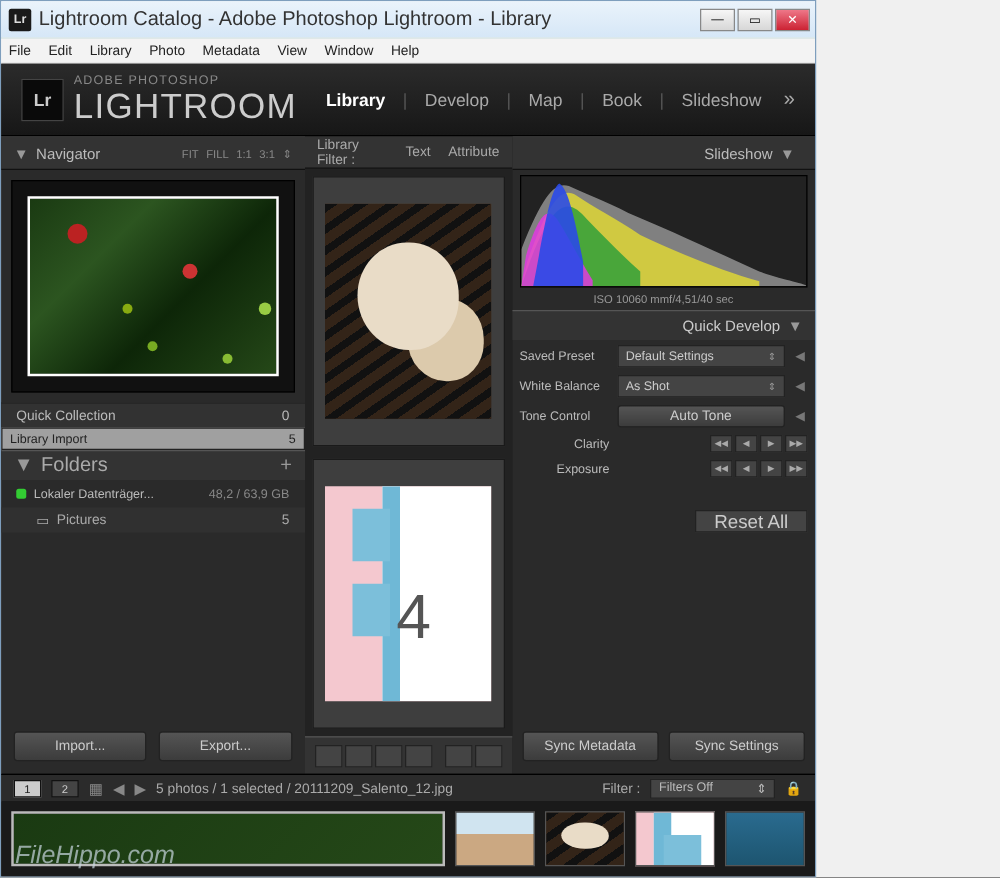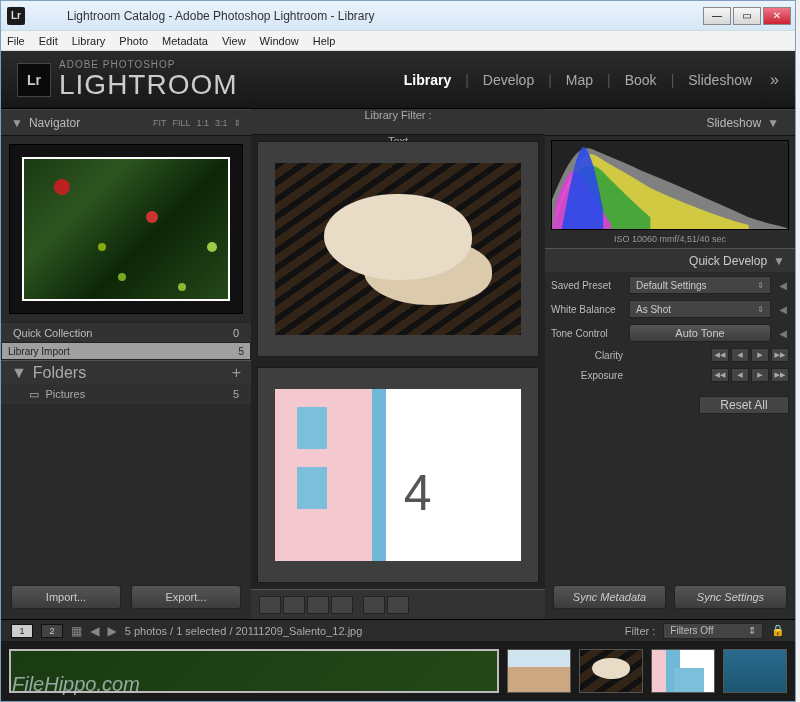--- a/index.html
+++ b/index.html
@@ -1,20 +1,20 @@
 <!DOCTYPE html>
 <html><head>
 <meta charset="utf-8">
 <style>
 * { box-sizing: border-box; margin: 0; padding: 0; font-family: "Segoe UI", Tahoma, sans-serif; }
 body { width: 800px; height: 702px; background: #f0f0f0; overflow: hidden; }
-.window { width: 796px; height: 702px; border: 1px solid #7e9ebd; background: #fff; display: flex; flex-direction: column; }
+.window { width: 653px; height: 702px; border: 1px solid #7e9ebd; background: #fff; display: flex; flex-direction: column; }
 .titlebar { height: 30px; background: linear-gradient(#eaf3fb,#d6e7f7); display: flex; align-items: center; border-bottom: 1px solid #cdd; }
 .app-icon { width: 18px; height: 18px; background:#1a1a1a; color:#ddd; font-size:10px; font-weight:bold; display:flex; align-items:center; justify-content:center; margin: 0 6px; border-radius:2px; }
-.titletext { font-size: 12px; color: #333; flex:1;margin-left:36px; }
+.titletext { font-size: 16px; color: #333; flex:1; }
 .winbtns { display:flex; margin-right:4px; }
 .winbtn { width: 28px; height: 18px; border:1px solid #888; background: linear-gradient(#f6f6f6,#d7d7d7); margin-left:2px; display:flex; align-items:center; justify-content:center; font-size:10px; }
 .winbtn.close { background: linear-gradient(#e78,#c23); color:#fff; }
 .menubar { height: 20px; background:#f3f3f3; display:flex; align-items:center; padding: 0 6px; font-size:11px; color:#222; gap:14px; border-bottom:1px solid #ddd; }
 .app { flex:1; background:#1a1a1a; display:flex; flex-direction:column; color:#aaa; }
 .header { height: 58px; background: linear-gradient(#2b2b2b,#171717); display:flex; align-items:center; padding:0 16px; border-bottom:1px solid #000; }
 .logo-box { width:34px; height:34px; background:#0a0a0a; border:1px solid #444; display:flex; align-items:center; justify-content:center; color:#ccc; font-size:14px; font-weight:600; margin-right:8px; }
 .brand { line-height:1.1; }
 .brand .sup { font-size:10px; color:#888; letter-spacing:1px; }
 .brand .main { font-size:28px; color:#ccc; letter-spacing:1px; font-weight:300; }
@@ -39,21 +39,21 @@
 .row.sel { background:#a0a0a0; color:#222; }
 .folders-head { display:flex; align-items:center; height:24px; padding:0 10px; background:#333; border-top:1px solid #555; }
 .folders-head .tri{ margin-right:6px; color:#999; }
 .folders-head .plus{ margin-left:auto; color:#999; }
 .drive { display:flex; align-items:center; height:22px; padding:0 12px; font-size:10px; color:#bbb; gap:6px; }
 .drive .light { width:8px; height:8px; background:#3c3; border-radius:2px; }
 .drive .cap { margin-left:auto; color:#888; }
 .subfolder { display:flex; height:20px; align-items:center; padding:0 12px 0 28px; font-size:11px; justify-content:space-between; background:#303030; }
 .btnrow { margin-top:auto; display:flex; gap:10px; padding:10px; }
 .btn { flex:1; height:24px; background: linear-gradient(#555,#3c3c3c); border:1px solid #222; color:#ccc; font-size:11px; display:flex; align-items:center; justify-content:center; border-radius:3px; }
-.filterbar { height:26px; background:#333; display:flex; align-items:center; padding:0 10px; font-size:11px; color:#aaa; gap:14px; border-bottom:1px solid #111;flex-direction:column; }
+.filterbar { height:26px; background:#333; display:flex; align-items:center; padding:0 10px; font-size:11px; color:#aaa; gap:14px; border-bottom:1px solid #111; }
 .grid { flex:1; padding:6px; display:flex; flex-direction:column; gap:10px; overflow:hidden; }
 .grid-cell { flex:1; background:#3e3e3e; border:1px solid #1a1a1a; display:flex; align-items:center; justify-content:center; position:relative; }
 .grid-cell .img { width:88%; height:80%; }
 .img-grill { background: linear-gradient(0deg,#2a1a10 0%, #4a3420 100%); position:relative; overflow:hidden; }
 .img-grill::before { content:""; position:absolute; inset:0; background: repeating-linear-gradient(145deg, #111 0 6px, #332418 6px 14px); }
 .img-grill::after { content:""; position:absolute; width:60%; height:50%; left:20%; top:18%; background:#e9dcc7; border-radius:50% 50% 48% 52%; box-shadow: 30px 35px 0 -10px #dccaac; }
 .img-pink { background:#f4c8cf; position:relative; overflow:hidden; }
 .img-pink::before { content:""; position:absolute; width:55%; height:100%; right:0; background:#fff; border-left: 14px solid #6fb8d6; }
 .img-pink::after { content:""; position:absolute; width:30px; height:42px; background:#7cbfda; left:22px; top:18px; box-shadow: 0 60px 0 #7cbfda; }
 .grid-num { position:absolute; right:38%; bottom:28%; font-size:50px; color:#555; font-weight:300; }
@@ -67,22 +67,22 @@
 .qd-head { height:24px; background:#333; display:flex; align-items:center; justify-content:flex-end; padding:0 10px; font-size:12px; color:#ccc; border-top:1px solid #555; }
 .qd-head .tri { margin-left:6px; color:#999; }
 .qd { padding:4px 6px; display:flex; flex-direction:column; gap:6px; font-size:10px; }
 .qd-row { display:flex; align-items:center; gap:6px; }
 .qd-row label { width:72px; text-align:left; color:#bbb; }
 .sel { flex:1; height:18px; background:#444; border:1px solid #222; color:#ccc; font-size:10px; padding:0 6px; display:flex; align-items:center; justify-content:space-between; }
 .sel .dd { color:#999; font-size:8px; }
 .chev { width:12px; text-align:center; color:#777; }
 .stepbtns { display:flex; gap:2px; }
 .stepbtns .s { width:18px; height:14px; background:#444; border:1px solid #222; display:flex; align-items:center; justify-content:center; font-size:7px; color:#aaa; }
-.resetbtn { height:18px; background:#444; border:1px solid #222; color:#ccc; font-size:12px; display:flex; align-items:center; justify-content:center; margin: 8px 0 0 auto; width:90px; }
-.sync-row { margin-top:auto; display:flex; gap:8px; padding:10px 8px;font-style:italic; }
+.resetbtn { height:18px; background:#444; border:1px solid #222; color:#ccc; font-size:15px; display:flex; align-items:center; justify-content:center; margin: 20px 0 0 auto; width:90px; }
+.sync-row { margin-top:auto; display:flex; gap:8px; padding:10px 8px; }
 .filmstrip-head { height:22px; background:#2b2b2b; display:flex; align-items:center; padding:0 10px; font-size:11px; color:#aaa; gap:8px; border-top:1px solid #000; }
 .pgbtn { width:22px; height:14px; background:#444; border:1px solid #111; color:#ccc; font-size:9px; display:flex; align-items:center; justify-content:center; }
 .pgbtn.active { background:#ccc; color:#222; }
 .fs-nav { color:#888; font-size:12px; }
 .filter-off { height:16px; background:#444; border:1px solid #222; width:100px; font-size:10px; padding:0 6px; display:flex; align-items:center; justify-content:space-between; color:#bbb; }
 .filmstrip { height:60px; background:#1a1a1a; display:flex; align-items:center; padding:4px 8px; gap:8px; }
 .fthumb { width:64px; height:44px; border:1px solid #555; }
 .fthumb.sel { border:2px solid #bbb; }
 .img-plant { background: linear-gradient(135deg,#1a3a12,#254818); }
 .img-beach { background: linear-gradient(#d0e4f0 40%, #cba882 40%); }
@@ -163,20 +163,25 @@
             <span>Library Import</span>
             <span>5</span>
           </div>
         </div>
 
         <div class="folders-head">
           <span class="tri">▼</span>
           <span>Folders</span>
           <span class="plus">+</span>
         </div>
+        <div class="drive">
+          <span class="light"></span>
+          <span>Lokaler Datenträger...</span>
+          <span class="cap">48,2 / 63,9 GB</span>
+        </div>
         <div class="subfolder">
           <span style="display:flex;gap:6px;align-items:center;">
             <span>▭</span>
             <span>Pictures</span>
           </span>
           <span>5</span>
         </div>
 
         <div class="btnrow">
           <div class="btn">Import...</div>

